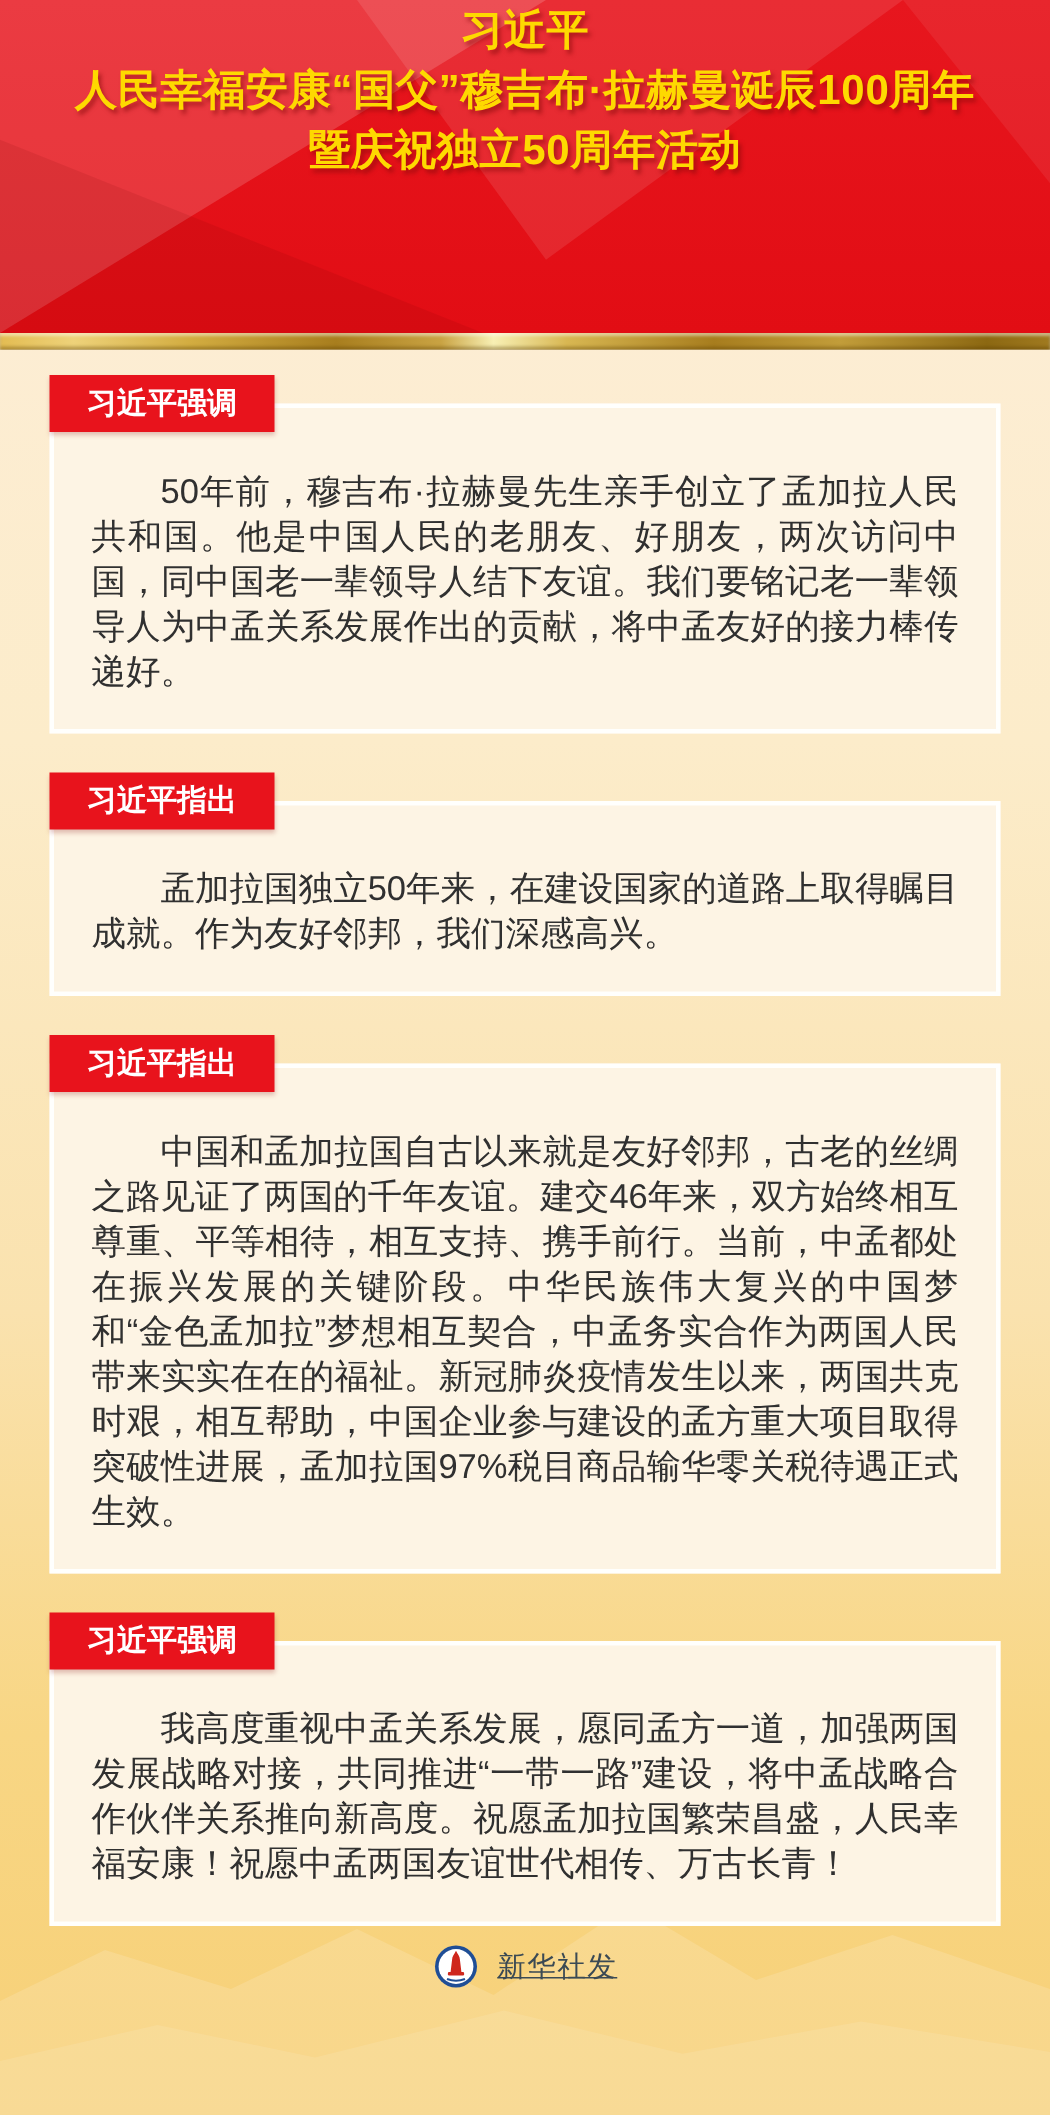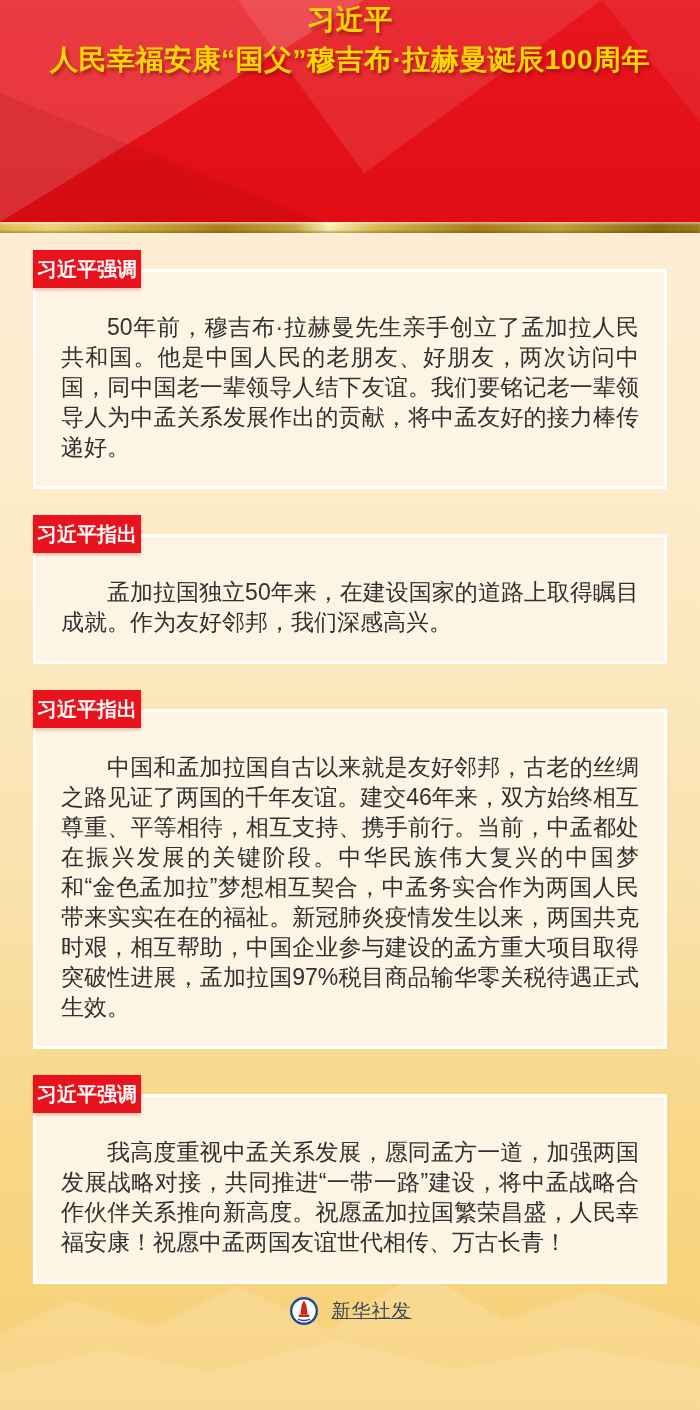--- a/index.html
+++ b/index.html
@@ -38,21 +38,21 @@
     font-size:19px;line-height:30px;color:#303030;
     text-align:justify;text-indent:2em;}
 
   .section{margin:0 33px;position:relative;}
   .section.first{margin-top:17px;}
   .section.rest{margin-top:26px;}
   .badge{
     position:relative;z-index:4;display:inline-block;
     background:#e8131c;color:#ffffff;
     font-size:20px;font-weight:bold;line-height:24px;
-    padding:7px 4px;
+    padding:7px 25px;
     box-shadow:0 2px 3px rgba(140,20,20,0.25);}
   .box{
     position:relative;z-index:1;margin-top:-19px;
     background:#fdf4e4;border:3px solid rgba(255,255,255,0.92);
     padding:40px 25px 24px 25px;}
   .box p{
     margin:0;font-size:23px;line-height:30px;color:#303030;
     text-align:justify;text-indent:2em;}
 
   
@@ -75,20 +75,21 @@
 <div class="page">
 
   <div class="header">
     <div class="deco deco1"></div>
     <div class="deco deco2"></div>
     <div class="deco deco3"></div>
     <div class="deco deco4"></div>
     <div class="title-block">
       <div class="title-line">习近平</div>
       <div class="title-line">人民幸福安康“国父”穆吉布·拉赫曼诞辰100周年</div>
+      <div class="title-line">暨庆祝独立50周年活动</div>
     </div>
   </div>
 
   <div class="gold-bar"></div>
 
   <div class="mountain m1"></div>
   <div class="mountain m2"></div>
 
   <div class="content">
 

